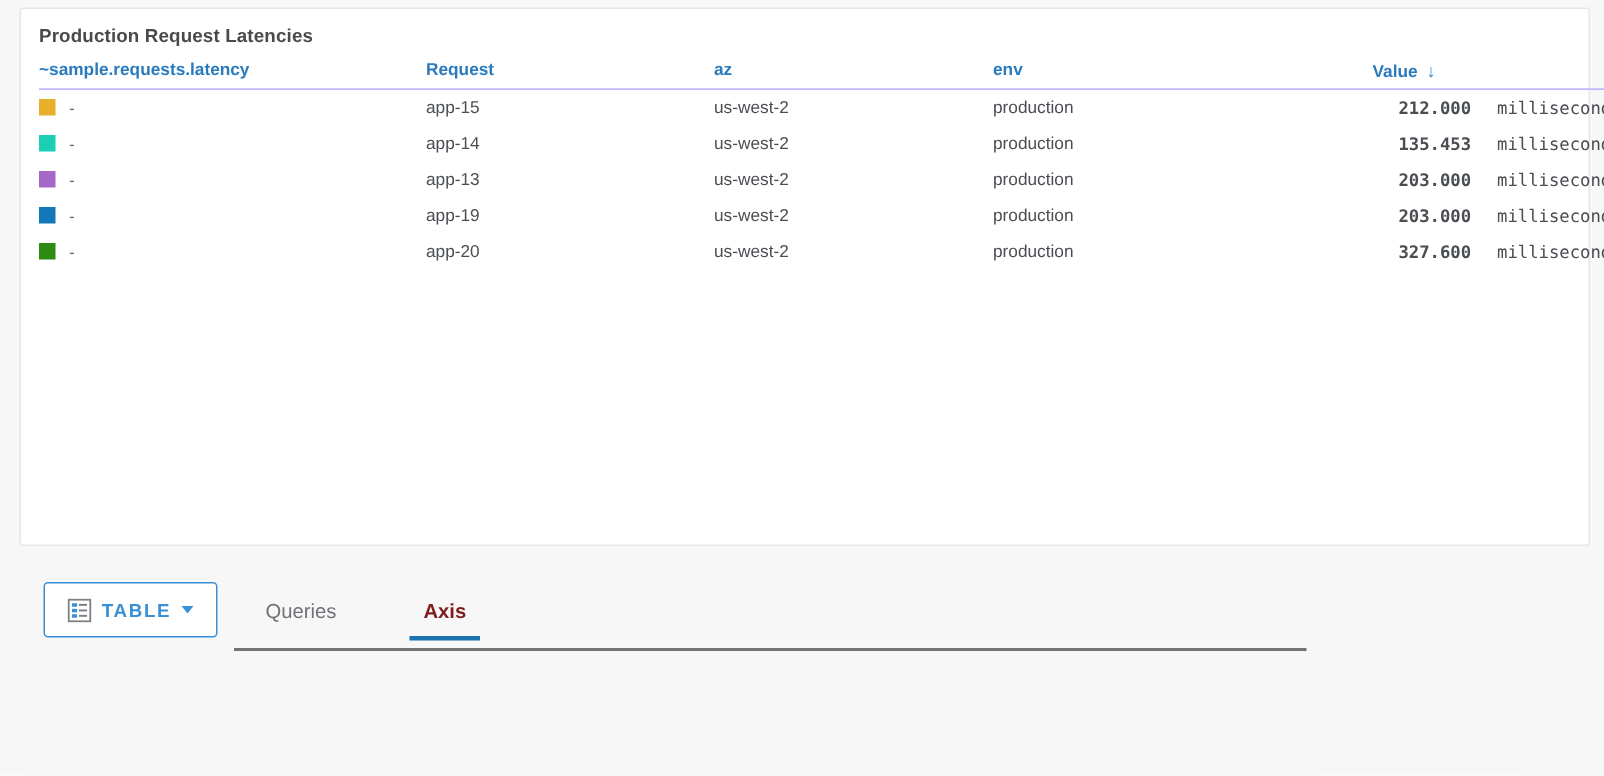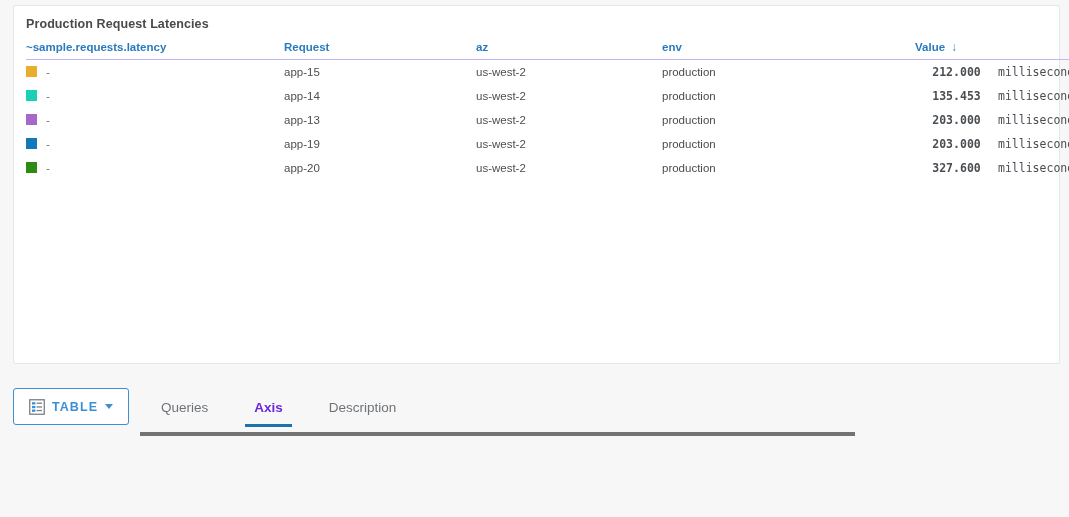--- a/index.html
+++ b/index.html
@@ -102,21 +102,21 @@
     color: #3b8fd4;
   }
   th.val-head {
     text-align: right;
     padding-right: 2px;
   }
 
   
   .editor {
     position: absolute;
-    left: 0;
+    left: 16px;
     top: 380px;
     width: 863px;
     height: 137px;
     background: #f7f7f8;
   }
 
   .chart-type-btn {
     position: absolute;
     left: 13px;
     top: 8px;
@@ -144,35 +144,35 @@
     border-right: 4px solid transparent;
     border-top: 5px solid #3b8fd4;
   }
 
   .tabs {
     position: absolute;
     left: 140px;
     top: 8px;
     right: 8px;
     height: 44px;
-    border-bottom: 4px solid #737373;
+    border-bottom: 2px solid #737373;
     display: flex;
     align-items: flex-start;
-    gap: 4px;
+    gap: 16px;
   }
   .tab {
     font-size: 13.5px;
     color: #6f7377;
     padding: 12px 21px 11px 21px;
     cursor: pointer;
     position: relative;
     white-space: nowrap;
   }
   .tab.active {
-    color: #6d28d9;
+    color: #7f1d1d;
     font-weight: bold;
   }
   .tab.active::after {
     content: "";
     position: absolute;
     left: 12px;
     right: 12px;
     bottom: -1px;
     height: 3px;
     background: #1a73ad;
@@ -264,16 +264,15 @@
       <rect x="7.6" y="7.3" width="5.4" height="1.3" fill="#7b8085"></rect>
       <rect x="7.6" y="10.9" width="5.4" height="1.3" fill="#7b8085"></rect>
     </svg>
     <span class="lbl">TABLE</span>
     <span class="chev"></span>
   </div>
 
   <div class="tabs">
       <div class="tab">Queries</div>
       <div class="tab active">Axis</div>
-      <div class="tab">Description</div>
     </div>
 
 </div>
 
 </body></html>

